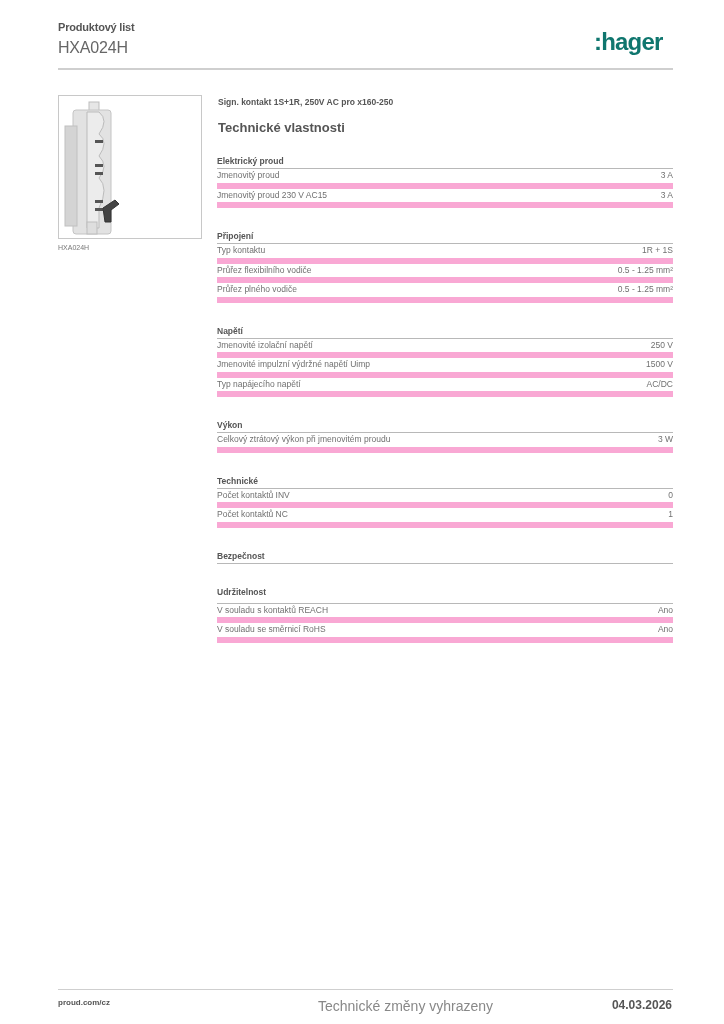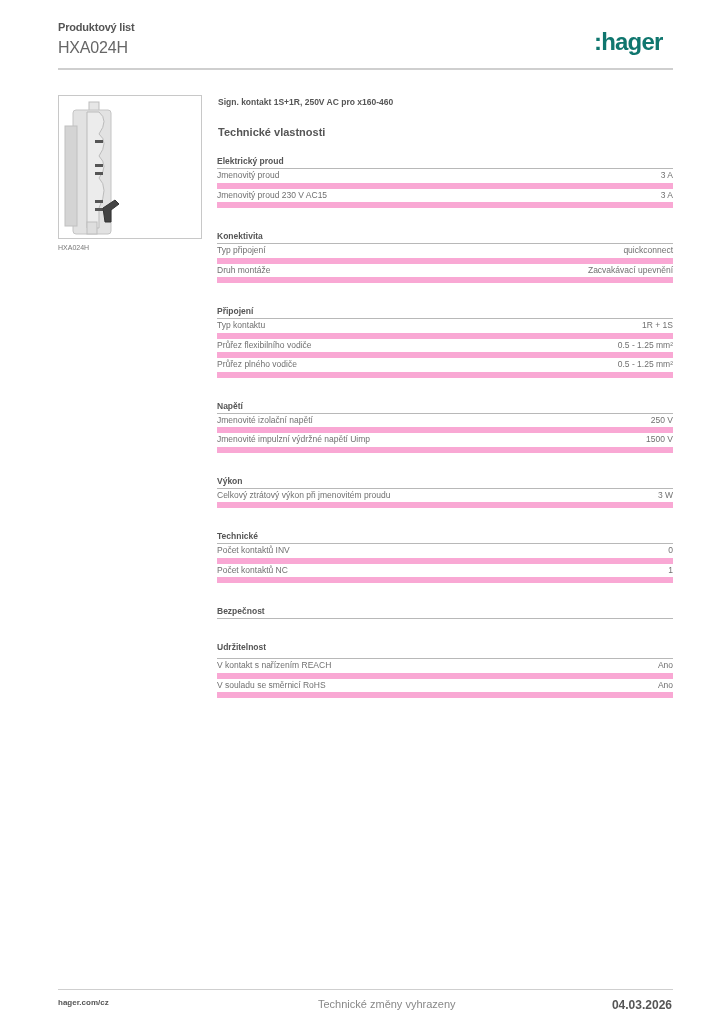--- a/index.html
+++ b/index.html
@@ -7,32 +7,32 @@
          font-family: "Liberation Sans", sans-serif; color: #666666; }
   .page-title { position: absolute; left: 58px; top: 21px; font-size: 11px; font-weight: bold; color: #555555; letter-spacing: -0.2px; }
   .page-subtitle { position: absolute; left: 58px; top: 39px; font-size: 16px; color: #666666; letter-spacing: -0.2px; }
   .logo { position: absolute; left: 594px; top: 30px; font-size: 24px; font-weight: bold; color: #0f766e; letter-spacing: -0.8px; line-height: 24px; }
   .header-rule { position: absolute; left: 58px; top: 68px; width: 615px; height: 2px; background: #cfcfcf; }
 
   .product-image-box { position: absolute; left: 58px; top: 95px; width: 142px; height: 142px; border: 1px solid #c8c8c8; background: #fff; }
   .image-caption { position: absolute; left: 58px; top: 244px; font-size: 7px; color: #777; }
 
   .product-name { position: absolute; left: 218px; top: 97px; font-size: 8.5px; font-weight: bold; color: #555; }
-  .tech-heading { position: absolute; left: 218px; top: 126px; font-size: 11px; font-weight: bold; color: #555; }
+  .tech-heading { position: absolute; left: 218px; top: 120px; font-size: 13px; font-weight: bold; color: #555; }
 
   .specs { position: absolute; left: 217px; top: 155px; width: 456px; }
   .group { margin-bottom: 22px; }
   .group-title { font-size: 8.5px; font-weight: bold; color: #555; height: 13px; line-height: 13px; border-bottom: 1px solid #b8b8b8; }
   .group-title.tall { height: 17px; line-height: 13px; }
   .row { display: flex; justify-content: space-between; height: 13.5px; line-height: 13.5px; font-size: 8.5px; color: #707070; border-bottom: 6px solid #f9a8d4; }
   .row .val { text-align: right; }
 
   .footer-rule { position: absolute; left: 58px; top: 989px; width: 615px; height: 1px; background: #cfcfcf; }
   .footer-left { position: absolute; left: 58px; top: 998px; font-size: 8px; font-weight: bold; color: #555; }
-  .footer-center { position: absolute; left: 318px; top: 998px; font-size: 11px; color: #888; }
+  .footer-center { position: absolute; left: 318px; top: 998px; font-size: 14px; color: #888; }
   .footer-right { position: absolute; right: 52px; top: 998px; font-size: 12px; font-weight: bold; color: #555; }
 </style>
 </head>
 <body>
 
 <div class="page-title">Produktový list</div>
 <div class="page-subtitle">HXA024H</div>
 <div class="logo">:hager</div>
 <div class="header-rule"></div>
 
@@ -46,44 +46,33 @@
     <rect x="36" y="68" width="8" height="3" fill="#555"></rect>
     <rect x="36" y="76" width="8" height="3" fill="#555"></rect>
     <rect x="36" y="104" width="8" height="3" fill="#555"></rect>
     <rect x="36" y="112" width="8" height="3" fill="#555"></rect>
     <path d="M44 112 l12 -8 l4 4 l-8 6 l0 12 l-6 0 z" fill="#444" stroke="#333"></path>
     <rect x="28" y="126" width="10" height="12" fill="#dedede" stroke="#bdbdbd"></rect>
   </svg>
 </div>
 <div class="image-caption">HXA024H</div>
 
-<div class="product-name">Sign. kontakt 1S+1R, 250V AC pro x160-460</div>
+<div class="product-name">Sign. kontakt 1S+1R, 250V AC pro x160-250</div>
 <div class="tech-heading">Technické vlastnosti</div>
 
 <div class="specs">
   <div class="group">
     <div class="group-title">Elektrický proud</div>
     <div class="row">
         <span>Jmenovitý proud</span>
         <span class="val">3 A</span>
       </div>
     <div class="row">
         <span>Jmenovitý proud 230 V AC15</span>
         <span class="val">3 A</span>
-      </div>
-  </div>
-  <div class="group">
-    <div class="group-title">Konektivita</div>
-    <div class="row">
-        <span>Typ připojení</span>
-        <span class="val">quickconnect</span>
-      </div>
-    <div class="row">
-        <span>Druh montáže</span>
-        <span class="val">Zacvakávací upevnění</span>
       </div>
   </div>
   <div class="group">
     <div class="group-title">Připojení</div>
     <div class="row">
         <span>Typ kontaktu</span>
         <span class="val">1R + 1S</span>
       </div>
     <div class="row">
         <span>Průřez flexibilního vodiče</span>
@@ -97,20 +86,24 @@
   <div class="group">
     <div class="group-title">Napětí</div>
     <div class="row">
         <span>Jmenovité izolační napětí</span>
         <span class="val">250 V</span>
       </div>
     <div class="row">
         <span>Jmenovité impulzní výdržné napětí Uimp</span>
         <span class="val">1500 V</span>
       </div>
+    <div class="row">
+        <span>Typ napájecího napětí</span>
+        <span class="val">AC/DC</span>
+      </div>
   </div>
   <div class="group">
     <div class="group-title">Výkon</div>
     <div class="row">
         <span>Celkový ztrátový výkon při jmenovitém proudu</span>
         <span class="val">3 W</span>
       </div>
   </div>
   <div class="group">
     <div class="group-title">Technické</div>
@@ -122,26 +115,26 @@
         <span>Počet kontaktů NC</span>
         <span class="val">1</span>
       </div>
   </div>
   <div class="group">
     <div class="group-title">Bezpečnost</div>
   </div>
   <div class="group">
     <div class="group-title tall">Udržitelnost</div>
     <div class="row">
-        <span>V kontakt s nařízením REACH</span>
+        <span>V souladu s kontaktů REACH</span>
         <span class="val">Ano</span>
       </div>
     <div class="row">
         <span>V souladu se směrnicí RoHS</span>
         <span class="val">Ano</span>
       </div>
   </div>
 </div>
 
 <div class="footer-rule"></div>
-<div class="footer-left">hager.com/cz</div>
+<div class="footer-left">proud.com/cz</div>
 <div class="footer-center">Technické změny vyhrazeny</div>
 <div class="footer-right">04.03.2026</div>
 
 </body></html>

